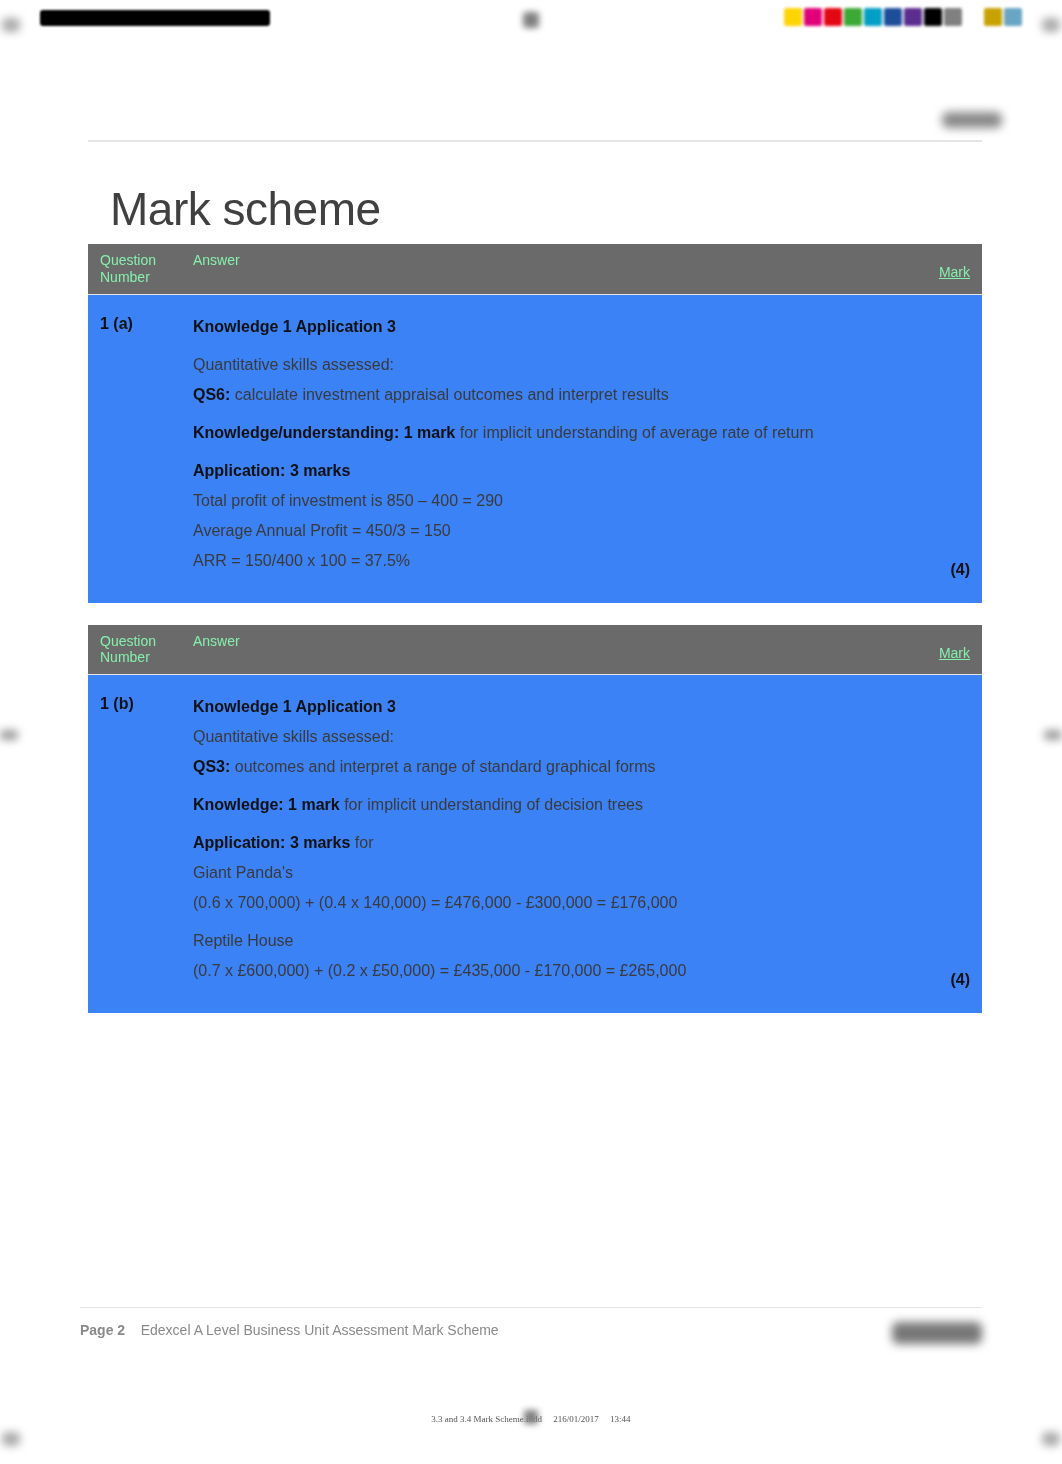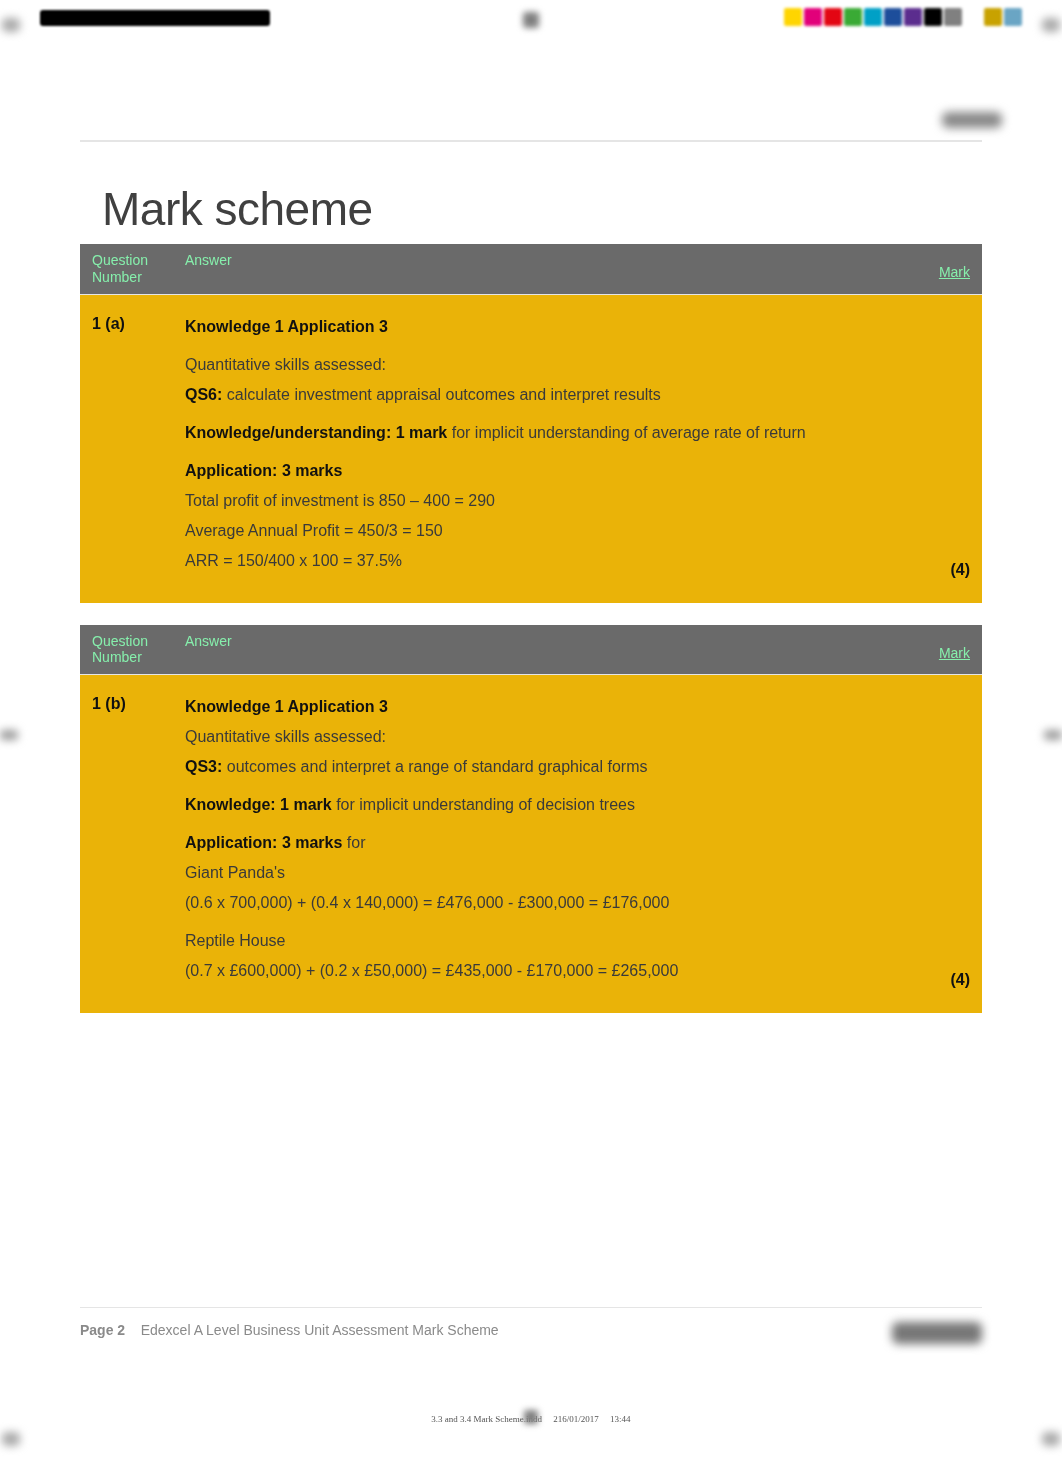--- a/index.html
+++ b/index.html
@@ -45,20 +45,21 @@
     gap: 2px;
     filter: blur(1.5px);
   }
   .color-bar .sw {
     width: 18px;
     height: 18px;
     border-radius: 2px;
   }
   .page-content {
     padding: 100px 80px 0 80px;
+    margin-left: 8px;
   }
   .top-divider {
     width: 100%;
     height: 2px;
     background: #e5e5e5;
     margin-bottom: 40px;
     position: relative;
   }
   .corner-blur {
     position: absolute;
@@ -96,21 +97,21 @@
     padding: 8px 10px;
   }
   .col-m {
     width: 70px;
     padding: 20px 12px 8px 0;
     text-align: right;
     text-decoration: underline;
   }
   .table-row {
     display: flex;
-    background: #eab308;
+    background: #3b82f6;
     border-top: 1px solid #e5e5e5;
   }
   .qnum {
     width: 95px;
     padding: 20px 10px 20px 12px;
     font-weight: 700;
     font-size: 16px;
     color: #111;
   }
   .answer-cell {

